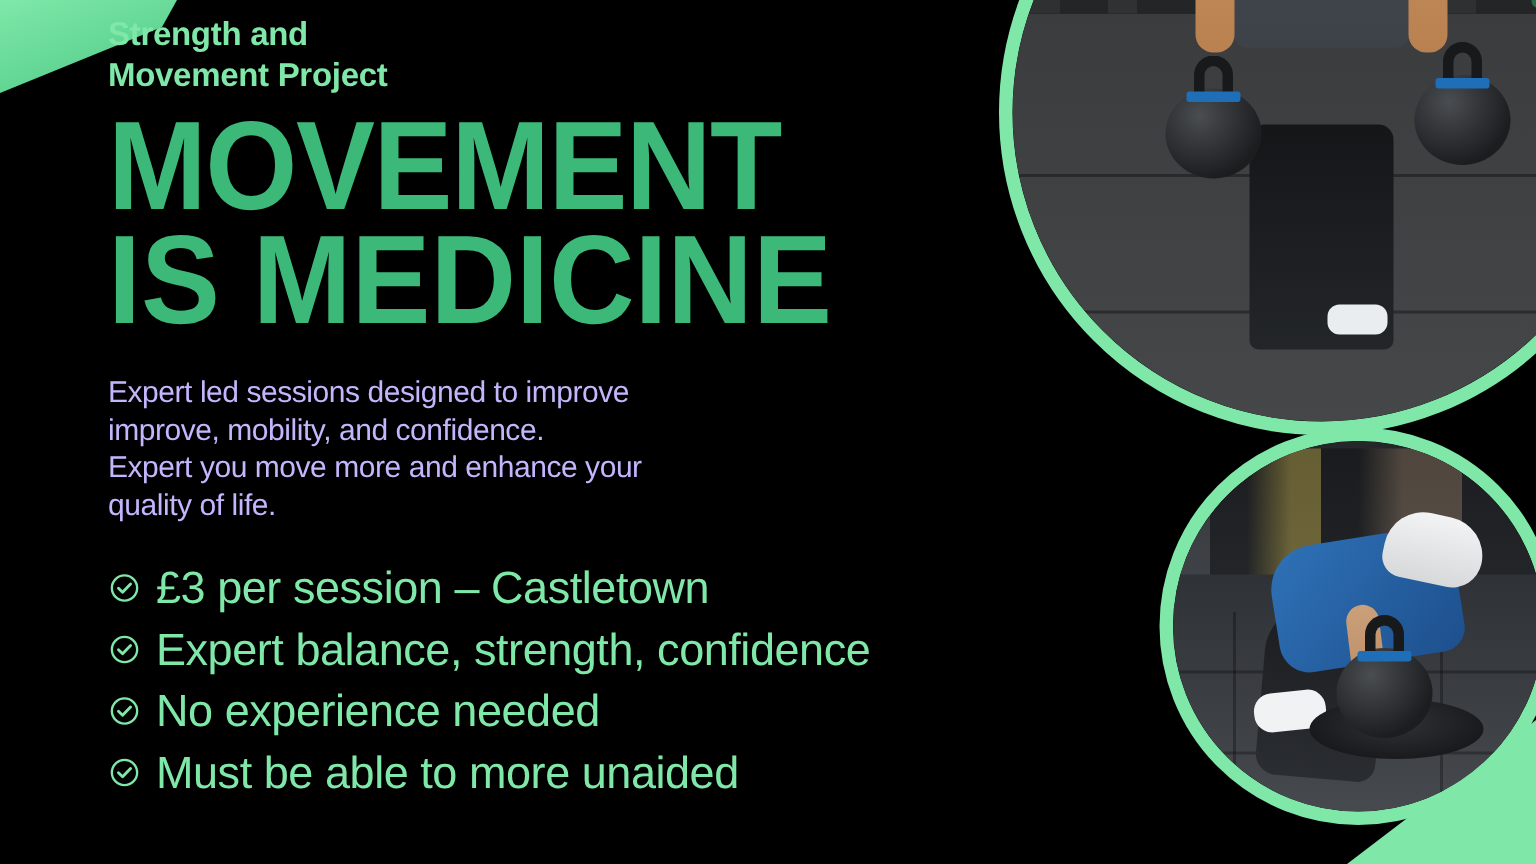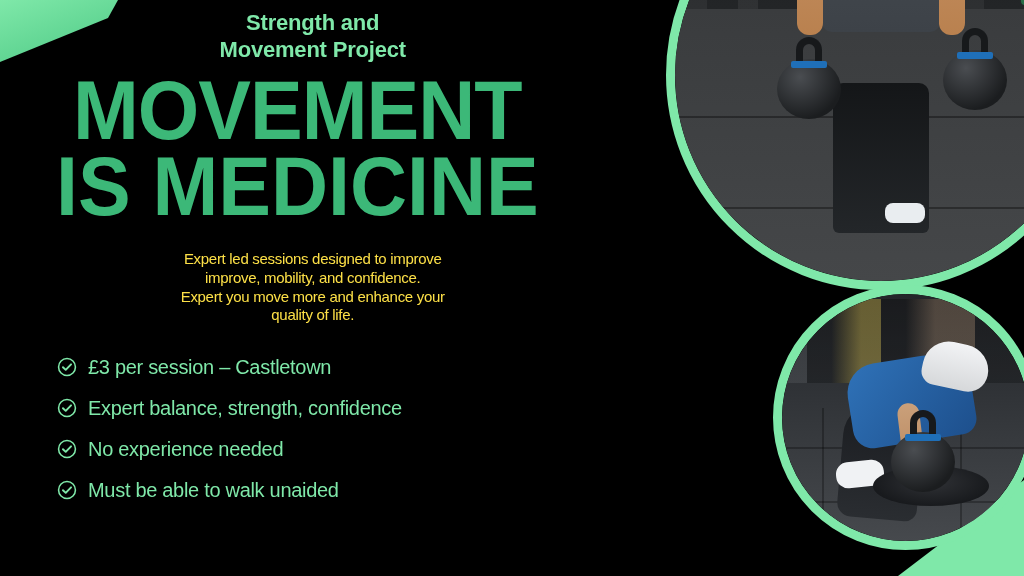--- a/index.html
+++ b/index.html
@@ -161,55 +161,55 @@
   }
   .gymB .plate {
     position:absolute; bottom:14%; left:37%;
     width:116px; height:40px;
     background:radial-gradient(ellipse at 50% 40%, #303236 0%, #15171a 80%);
     border-radius:50%;
   }
   .gymB .kb-c { bottom:20%; left:44%; }
 
   
-  .content { position:absolute; top:0; left:0; z-index:6; padding:10px 0 0 56px;text-align:center; }
+  .content { position:absolute; top:0; left:16px; z-index:6; padding:10px 0 0 56px; }
 
   .brand {
     color:#7fe8a9;
     font-size:22px; font-weight:700; line-height:1.21;
     letter-spacing:-.2px;
   }
   .headline {
     margin-top:10px;
     color:#3cb878;
     font-weight:700;
     font-size:84px; line-height:.90;
     letter-spacing:-1px;
     transform:scaleX(.94); transform-origin:left top;
   }
   .headline .l2 { letter-spacing:0px; }
 
   .lede {
     margin-top:26px;
-    color:#fde047;
-    font-size:15px; line-height:1.24;
+    color:#c4b5fd;
+    font-size:20px; line-height:1.24;
     letter-spacing:-.3px;
     max-width:540px;
   }
 
   .bullets { margin-top:22px; }
   .bullet {
     display:flex; align-items:center;
     height:41px;
   }
   .bullet .ico { width:32px; flex:0 0 32px; display:flex; align-items:center; }
   .bullet .ico svg { display:block; }
   .bullet .txt {
     color:#7fe8a9;
-    font-size:20px; line-height:1.1;
+    font-size:30px; line-height:1.1;
     letter-spacing:-.3px;
   }
 </style>
 </head>
 <body>
 
 <div id="poster">
 
   <div class="corner-tl"></div>
   <div class="corner-br"></div>
@@ -314,18 +314,18 @@
         <span class="txt">No experience needed</span>
       </div>
 
       <div class="bullet">
         <span class="ico">
           <svg width="22" height="22" viewBox="0 0 24 24" fill="none" stroke="#7fe8a9" stroke-width="1.7">
             <circle cx="12" cy="12" r="9.2"></circle>
             <path d="M7.6 12.2 L10.6 15.1 L16.4 9.1" stroke-width="2.1" stroke-linecap="round" stroke-linejoin="round"></path>
           </svg>
         </span>
-        <span class="txt">Must be able to walk unaided</span>
+        <span class="txt">Must be able to more unaided</span>
       </div>
 
     </div>
   </div>
 </div>
 
 </body></html>

